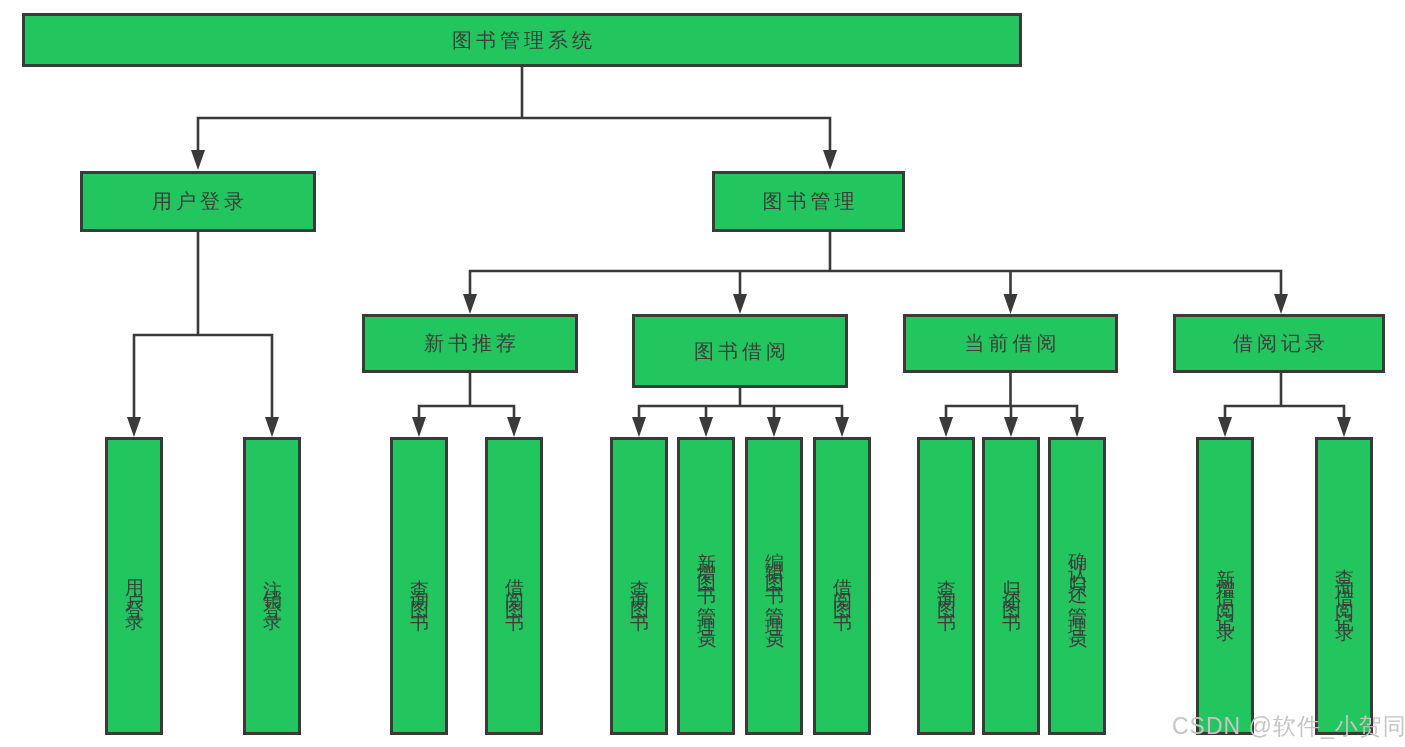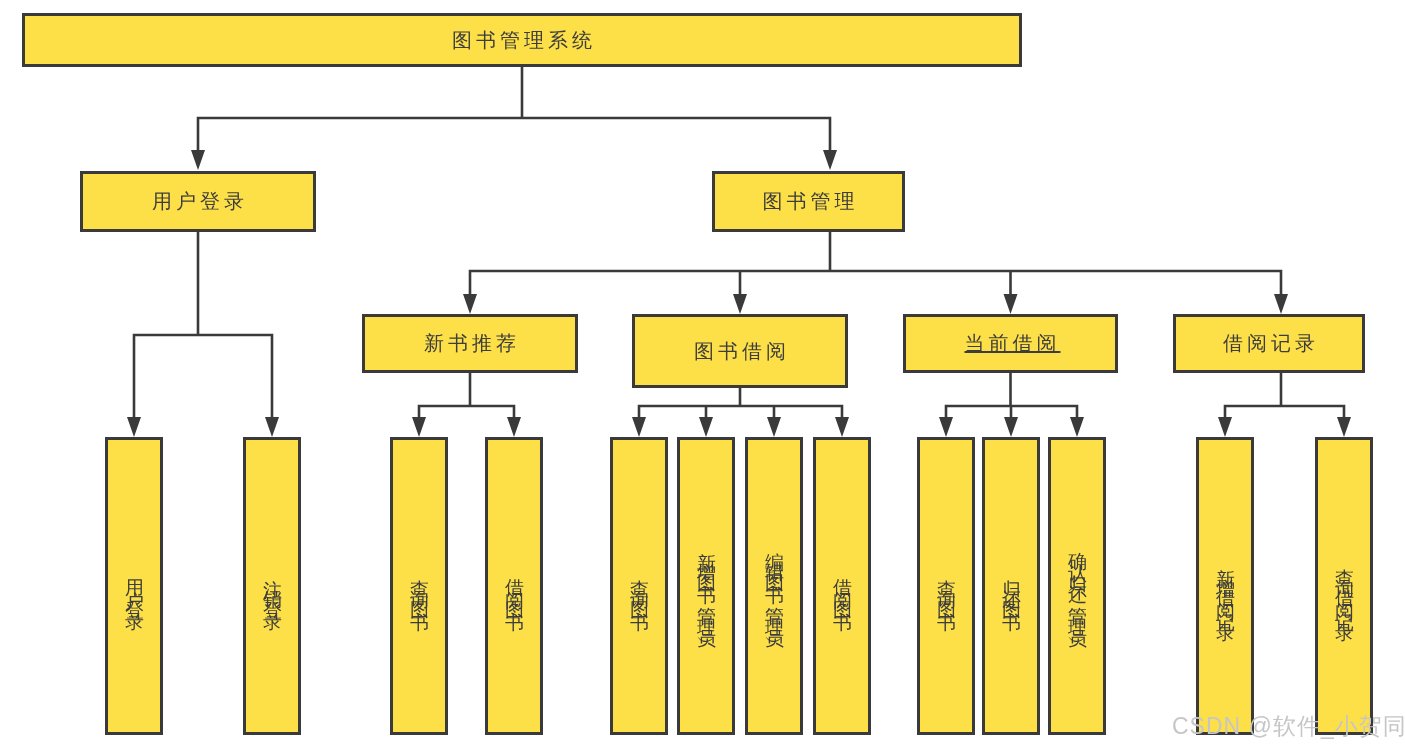--- a/index.html
+++ b/index.html
@@ -13,21 +13,21 @@
     background: #ffffff;
     overflow: hidden;
     color: #3d3d3d;
   }
 
   svg.wires { position: absolute; left: 0; top: 0; z-index: 1; }
 
   .node {
     position: absolute;
     z-index: 2;
-    background: #fde047;
+    background: #22c55e;
     border: 3px solid #3a3a3a;
     display: flex;
     align-items: center;
     justify-content: center;
     font-size: 20px;
     letter-spacing: 4px;
     text-indent: 4px;
     color: #3d3d3d;
     white-space: nowrap;
   }
@@ -90,22 +90,22 @@
       M1337 417 H1351 L1344 437 Z"></path>
   </svg>
 
   <div class="node" style="left:22px; top:13px; width:1000px; height:54px;">图书管理系统</div>
 
   <div class="node" style="left:80px; top:171px; width:236px; height:61px;">用户登录</div>
   <div class="node" style="left:712px; top:171px; width:193px; height:61px;">图书管理</div>
 
   <div class="node" style="left:362px; top:314px; width:216px; height:59px;">新书推荐</div>
   <div class="node" style="left:632px; top:314px; width:216px; height:74px;">图书借阅</div>
-  <div class="node" style="left:903px; top:314px; width:215px; height:59px;text-decoration:underline;">当前借阅</div>
-  <div class="node" style="left:1173px; top:314px; width:192px; height:59px;">借阅记录</div>
+  <div class="node" style="left:903px; top:314px; width:215px; height:59px;">当前借阅</div>
+  <div class="node" style="left:1173px; top:314px; width:212px; height:59px;">借阅记录</div>
 
   <div class="node leaf" style="left:105px; top:437px; width:58px; height:298px;">用户登录</div>
   <div class="node leaf" style="left:243px; top:437px; width:58px; height:298px;">注销登录</div>
 
   <div class="node leaf" style="left:390px; top:437px; width:58px; height:298px;">查询图书</div>
   <div class="node leaf" style="left:485px; top:437px; width:58px; height:298px;">借阅图书</div>
 
   <div class="node leaf" style="left:610px; top:437px; width:58px; height:298px;">查询图书</div>
   <div class="node leaf" style="left:677px; top:437px; width:58px; height:298px;">新增图书（管理员）</div>
   <div class="node leaf" style="left:745px; top:437px; width:58px; height:298px;">编辑图书（管理员）</div>

